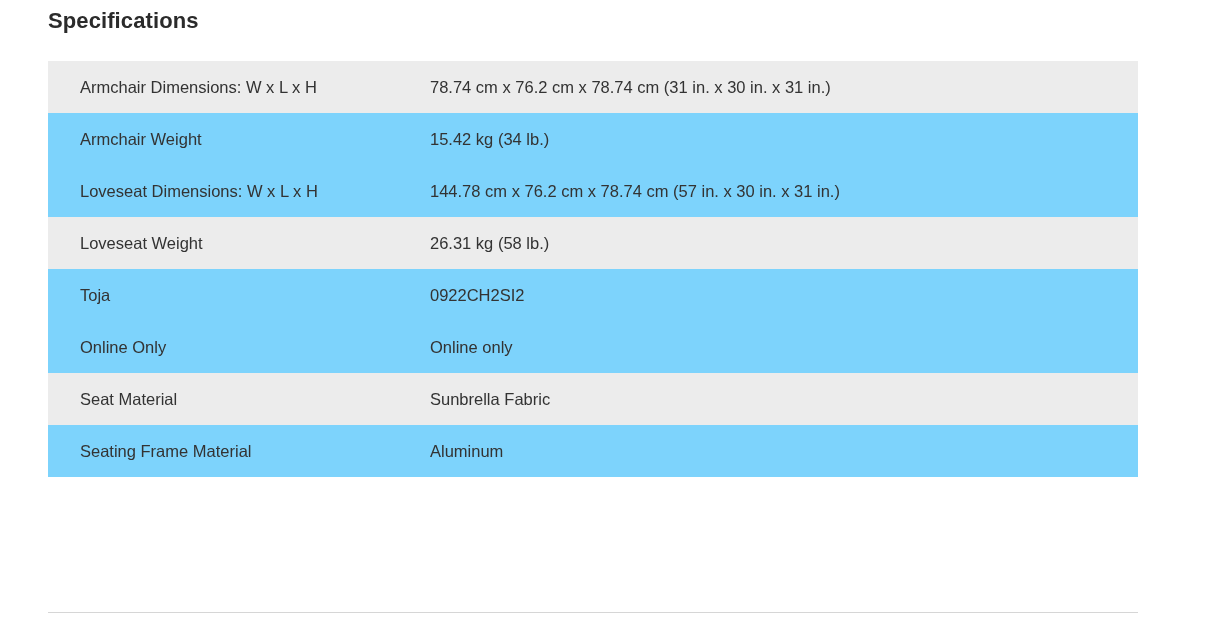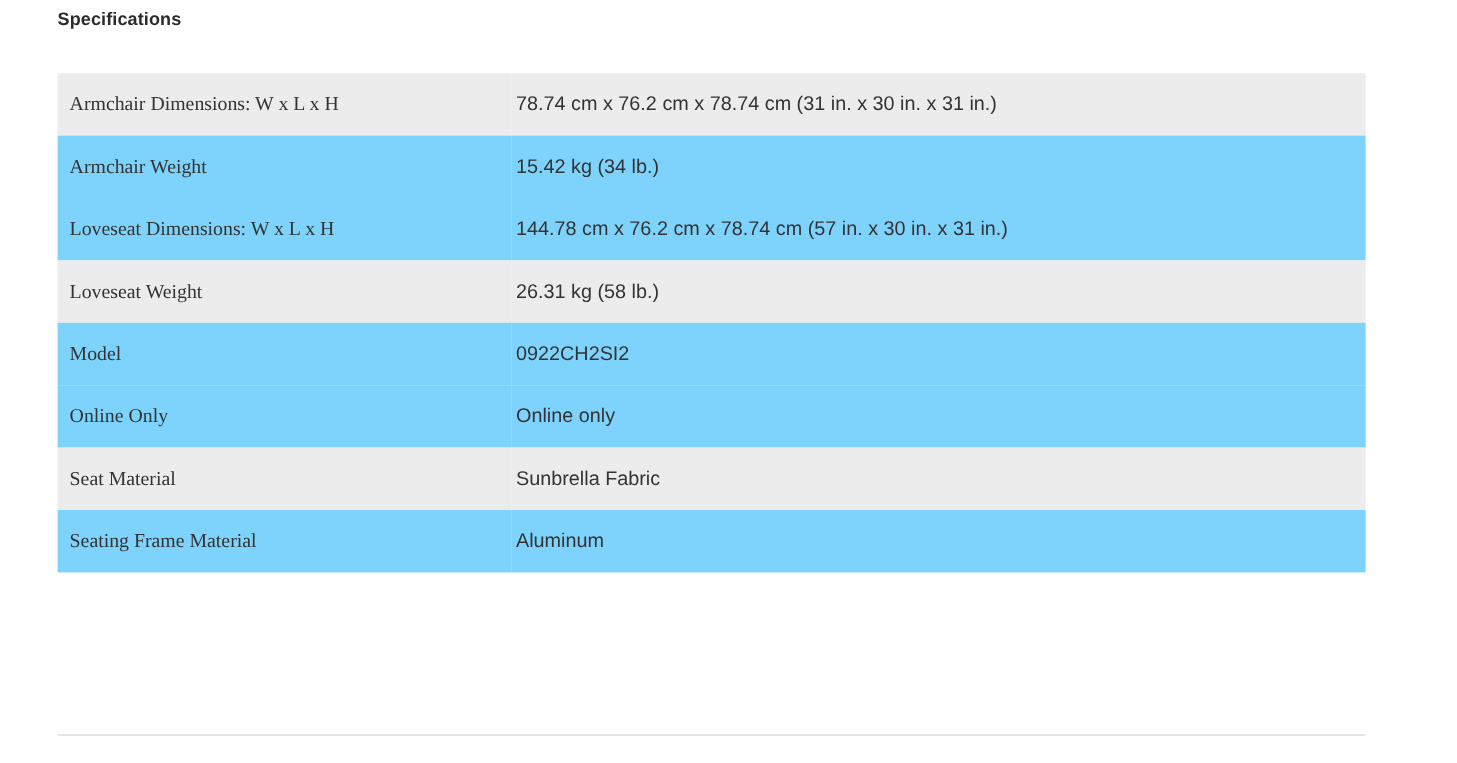--- a/index.html
+++ b/index.html
@@ -17,21 +17,21 @@
   .page {
     position: relative;
     width: 1214px;
     height: 636px;
     box-sizing: border-box;
   }
   .section-title {
     position: absolute;
     left: 48px;
     top: 8px;
-    font-size: 15px;
+    font-size: 22px;
     font-weight: bold;
     color: #2b2b2b;
     letter-spacing: 0.1px;
   }
   .spec-table {
     position: absolute;
     left: 48px;
     top: 61px;
     width: 1090px;
     border-collapse: collapse;
@@ -48,23 +48,22 @@
   }
   .spec-table td {
     padding: 0;
     vertical-align: middle;
     font-size: 16.5px;
     color: #333333;
     font-weight: normal;
   }
   .spec-table td.spec-label {
     width: 378px;
-    padding-left: 10px;
+    padding-left: 32px;
     box-sizing: border-box;
-    font-family: Liberation Serif, serif;
   }
   .spec-table td.spec-value {
     padding-left: 4px;
     box-sizing: border-box;
   }
   .bottom-rule {
     position: absolute;
     left: 48px;
     top: 612px;
     width: 1090px;
@@ -91,21 +90,21 @@
       </tr>
       <tr class="even-row">
         <td class="spec-label">Loveseat Dimensions: W x L x H</td>
         <td class="spec-value">144.78 cm x 76.2 cm x 78.74 cm (57 in. x 30 in. x 31 in.)</td>
       </tr>
       <tr class="odd-row">
         <td class="spec-label">Loveseat Weight</td>
         <td class="spec-value">26.31 kg (58 lb.)</td>
       </tr>
       <tr class="even-row">
-        <td class="spec-label">Model</td>
+        <td class="spec-label">Toja</td>
         <td class="spec-value">0922CH2SI2</td>
       </tr>
       <tr class="even-row">
         <td class="spec-label">Online Only</td>
         <td class="spec-value">Online only</td>
       </tr>
       <tr class="odd-row">
         <td class="spec-label">Seat Material</td>
         <td class="spec-value">Sunbrella Fabric</td>
       </tr>

